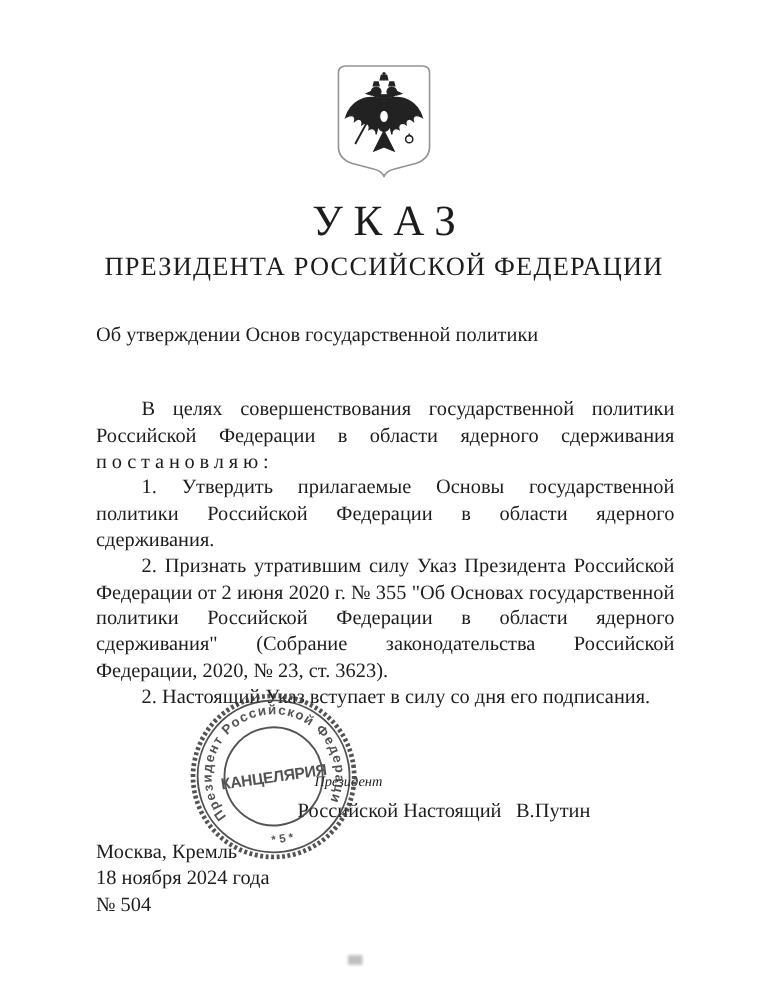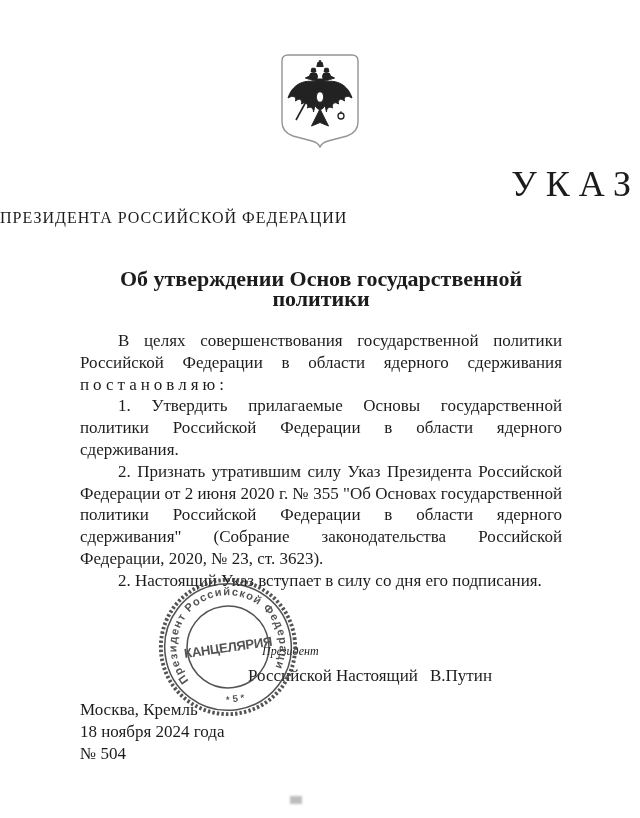--- a/index.html
+++ b/index.html
@@ -2,30 +2,30 @@
 <html><head>
 <meta charset="utf-8">
 <style>
   html,body{margin:0;padding:0;background:#ffffff;}
   .page{
     position:relative;width:640px;height:818px;background:#ffffff;
     font-family:"Liberation Serif", serif;color:#1c1c1c;overflow:hidden;
   }
   .emblem{position:absolute;left:281px;top:54px;width:78px;height:94px;}
   .doc-title{
-    position:absolute;top:163px;left:0;width:640px;text-align:right;
+    position:absolute;top:163px;left:0;width:640px;text-align:center;
     font-size:36px;letter-spacing:9px;padding-left:9px;box-sizing:border-box;
   }
   .doc-subtitle{
-    position:absolute;top:209px;left:0;width:640px;text-align:left;
-    font-size:16px;letter-spacing:1px;
+    position:absolute;top:209px;left:0;width:640px;text-align:center;
+    font-size:22px;letter-spacing:1px;
   }
   .doc-heading{
-    position:absolute;top:269px;left:80px;width:482px;text-align:center;
-    font-weight:bold;font-size:22px;line-height:19.5px;
+    position:absolute;top:269px;left:80px;width:482px;
+    font-weight:normal;font-size:17px;line-height:19.5px;
   }
   .body-text{
     position:absolute;top:330px;left:80px;width:482px;
     font-size:17px;line-height:21.8px;text-align:justify;
   }
   .body-text p{margin:0;text-indent:38px;}
   .spaced{letter-spacing:4px;}
   .sig-line1{position:absolute;top:644px;left:262px;font-size:12px;font-style:italic;}
   .sig-line2{position:absolute;top:666px;left:248px;font-size:17px;}
   .sig-name{position:absolute;top:666px;left:430px;font-size:17px;}

